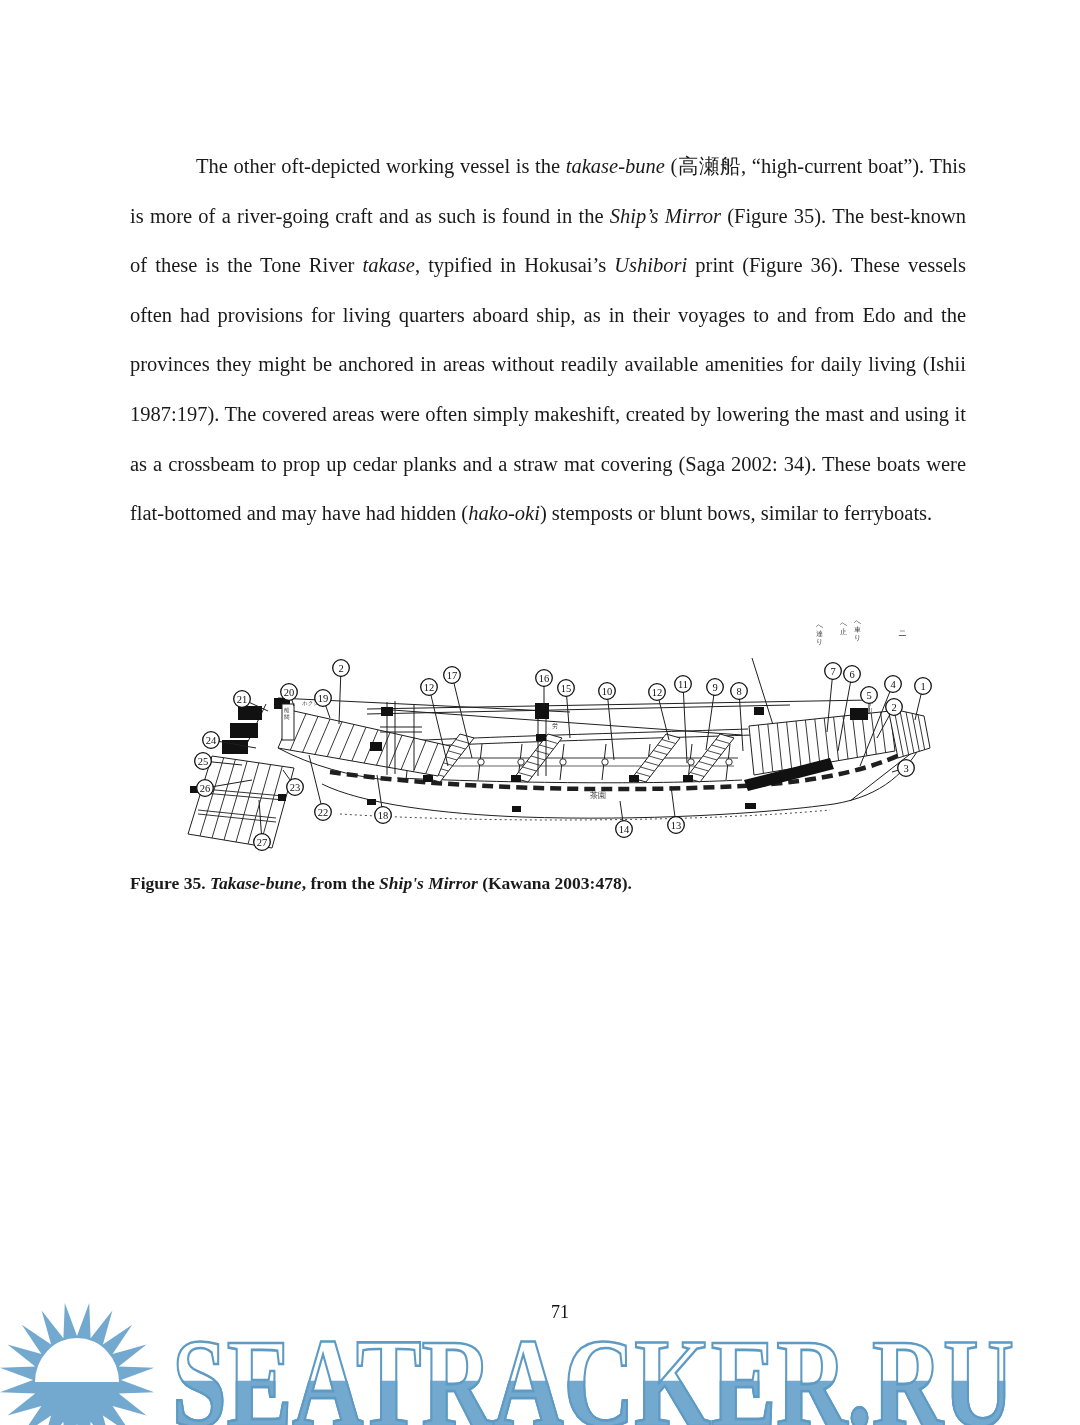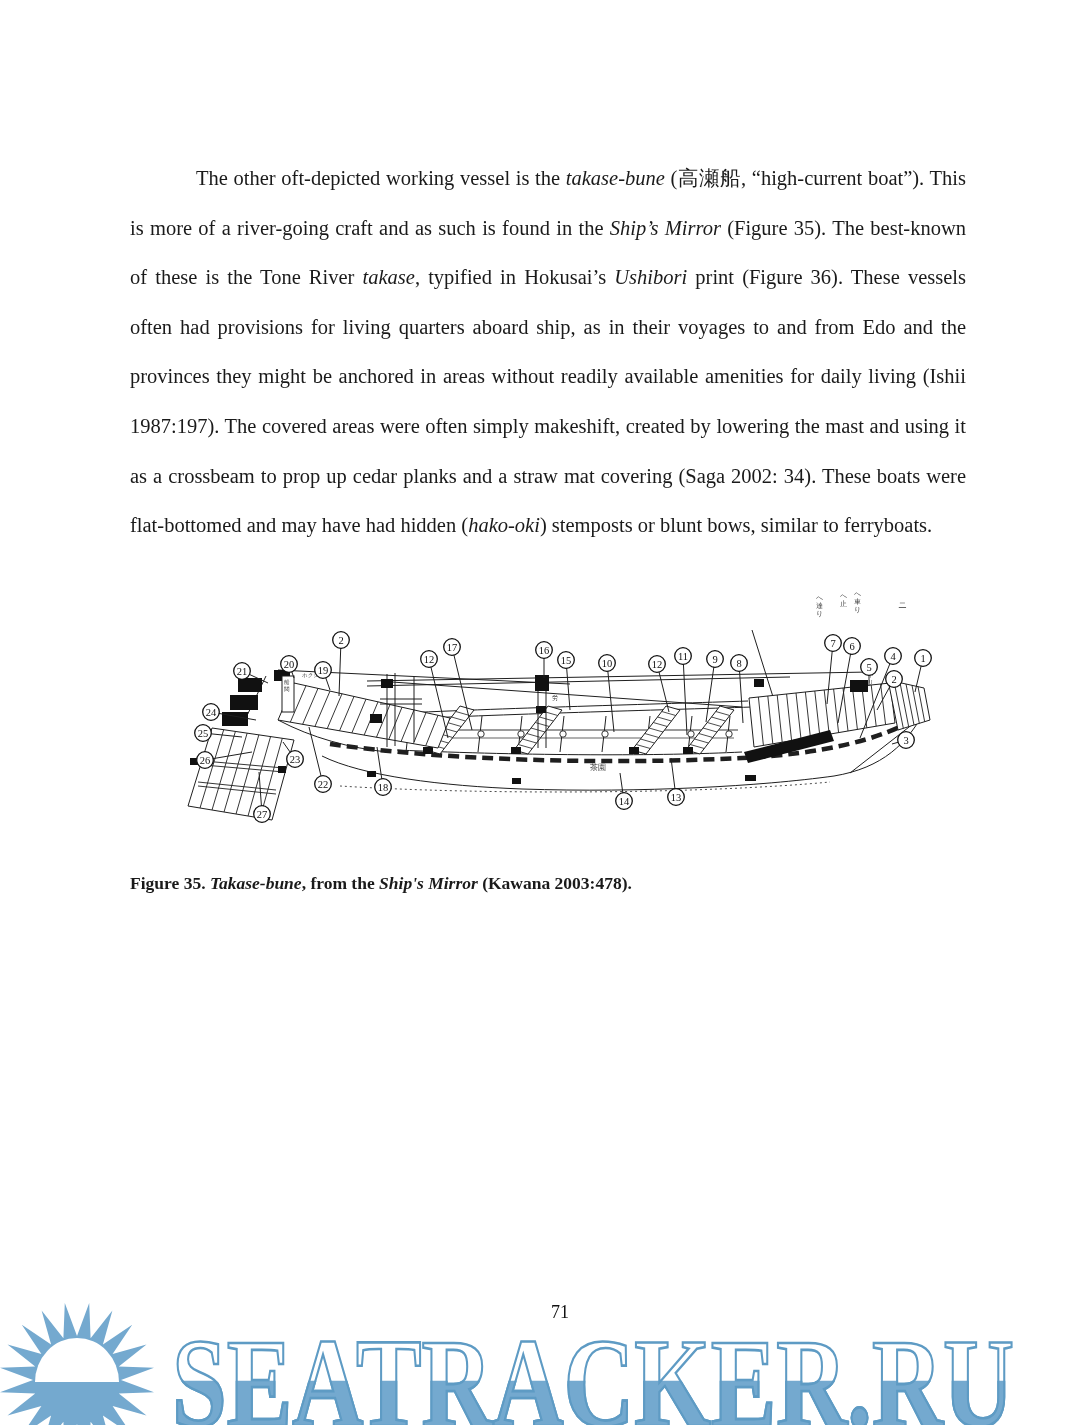--- a/index.html
+++ b/index.html
@@ -1,25 +1,25 @@
 <!DOCTYPE html>
 <html><head>
 <meta charset="utf-8">
 <style>
   html,body{margin:0;padding:0;}
   body{
     width:1080px;height:1425px;position:relative;background:#ffffff;
     font-family:"Liberation Serif", serif;color:#1a1a1a;overflow:hidden;
   }
   .para{
-    position:absolute;left:130px;top:154px;width:836px;margin:0;
+    position:absolute;left:130px;top:142px;width:836px;margin:0;
     font-size:20.5px;line-height:49.6px;text-align:justify;text-indent:66px;
   }
   .para i{font-style:italic;}
-  .figure-wrap{position:absolute;left:182px;top:580px;width:756px;height:250px;}
+  .figure-wrap{position:absolute;left:182px;top:608px;width:756px;height:250px;}
   .caption{
     position:absolute;left:130px;top:870px;width:836px;text-align:left;
     font-weight:bold;font-size:17.5px;line-height:26px;
   }
   .caption i{font-style:italic;}
   .pagenum{
     position:absolute;left:0;top:1302px;width:1080px;text-align:center;
     font-size:18px;color:#111;z-index:3;padding-left:20px;
   }
   .watermark{position:absolute;left:0;top:1294px;width:1080px;height:170px;z-index:1;}

